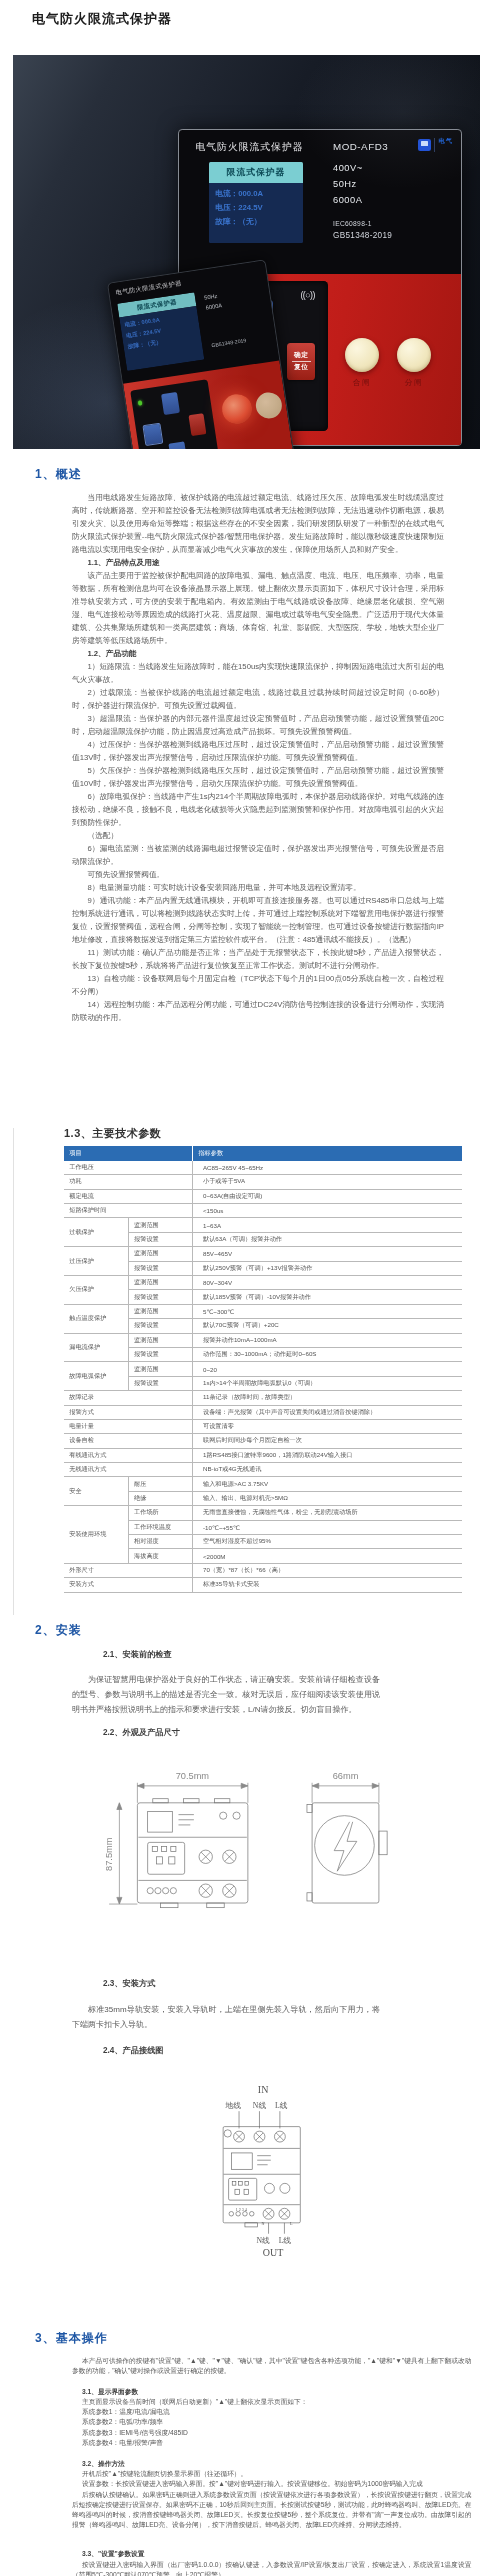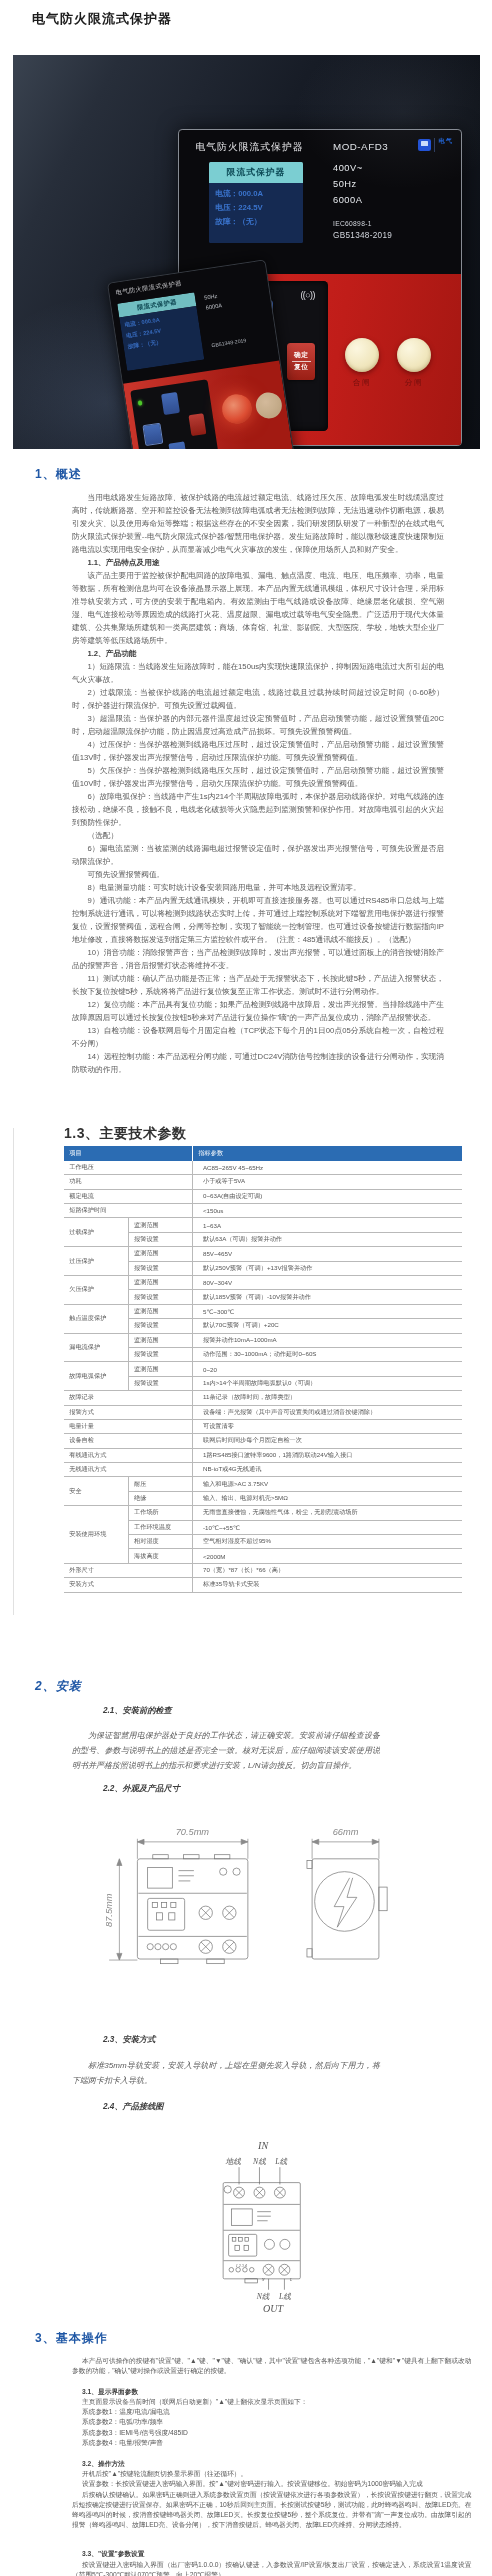--- a/index.html
+++ b/index.html
@@ -98,31 +98,31 @@
   
   .sec-h{font-size:12px;font-weight:bold;color:#1f57a5;letter-spacing:1px;margin:0 0 0 35px;line-height:17.5px;}
   .frame-line{position:absolute;left:13px;top:1128px;width:0.5px;height:487px;background:#e1e1e1;}
 
   .s1-wrap{position:absolute;left:0;top:466px;width:492px;}
   .body1{margin:7.2px 48px 0 72px;font-size:7.7px;line-height:13px;color:#5a5a5a;text-align:justify;}
   .body1 p{margin:0;text-indent:2em;}
   .sub1{font-weight:bold;color:#3e3e3e;}
 
   .s13-wrap{position:absolute;left:0;top:1128px;width:492px;}
-  .s13-h{margin-left:64px;font-size:14px;font-weight:bold;color:#333;line-height:11.3px;letter-spacing:0.5px;}
+  .s13-h{margin-left:64px;font-size:11px;font-weight:bold;color:#333;line-height:11.3px;letter-spacing:0.5px;}
   table.spec{margin:7.2px 0 0 64px;width:398px;border-collapse:collapse;font-size:6.2px;color:#555;table-layout:fixed;}
   table.spec th{background:#2b6cb3;color:#fff;font-weight:normal;text-align:left;height:14.4px;padding:0 0 0 5.2px;}
   table.spec th.th-item{width:123px;border-right:1px solid #fff;}
   table.spec td{height:13.4px;padding:0 3.1px 0 5.2px;border-bottom:0.5px solid #b9b9b9;overflow:hidden;white-space:nowrap;}
   table.spec td.grp{width:59px;border-right:0.5px solid #b9b9b9;}
   table.spec td.sub{width:64px;border-right:0.5px solid #b9b9b9;}
   table.spec td.lbl{border-right:0.5px solid #b9b9b9;}
   table.spec td.val{padding-left:9.8px;}
 
-  .s2-wrap{position:absolute;left:0;top:1678px;width:428px;font-style:italic;}
+  .s2-wrap{position:absolute;left:0;top:1622px;width:428px;}
   .s2-sub{margin:9.3px 0 0 103px;font-size:8.2px;font-weight:bold;color:#3e3e3e;line-height:12.4px;}
   .body2{margin:11px 48px 0 72px;font-size:8px;line-height:15px;color:#5a5a5a;text-align:justify;text-indent:2em;}
 
   .fig-dim{display:block;margin:15.5px 0 0 88px;}
   .fig-wire{display:block;margin:13.4px 0 0 205px;}
   .fig-dim text,.fig-wire text{fill:#8a8a8a;}
   .fig-wire text{fill:#555;font-family:"Liberation Serif","DejaVu Serif",serif;}
   .mt76{margin-top:39px;} .mt26{margin-top:13.4px;}
 
   .s3-wrap{position:absolute;left:0;top:2330px;width:492px;}
@@ -239,39 +239,37 @@
         </div>
       </div>
     </div>
   </div>
 
   <div class="s1-wrap">
     <div class="sec-h">1、概述</div>
     <div class="body1">
       <p>当用电线路发生短路故障、被保护线路的电流超过额定电流、线路过压欠压、故障电弧发生时线缆温度过高时，传统断路器、空开和监控设备无法检测到故障电弧或者无法检测到故障，无法迅速动作切断电源，极易引发火灾、以及使用寿命短等弊端；根据这些存在的不安全因素，我们研发团队研发了一种新型的在线式电气防火限流式保护装置--电气防火限流式保护器/智慧用电保护器。发生短路故障时，能以微秒级速度快速限制短路电流以实现用电安全保护，从而显著减少电气火灾事故的发生，保障使用场所人员和财产安全。</p>
       <p class="sub1">1.1、产品特点及用途</p>
-      <p>该产品主要用于监控被保护配电回路的故障电弧、漏电、触点温度、电流、电压、电压频率、功率，电量等数据，所有检测信息均可在设备液晶显示器上展现。本产品内置无线通讯模组，体积尺寸设计合理，采用标准导轨安装方式，可方便的安装于配电箱内。有效监测由于电气线路或设备故障、绝缘层老化破损、空气潮湿、电气连接松动等原因造成的线路打火花、温度超限、漏电或过载等电气安全隐患。广泛适用于现代大体量建筑、公共集聚场所建筑和一类高层建筑；商场、体育馆、礼堂、影剧院、大型医院、学校，地铁大型企业厂房等建筑等低压线路场所中。</p>
+      <p>该产品主要用于监控被保护配电回路的故障电弧、漏电、触点温度、电流、电压、电压频率、功率，电量等数据，所有检测信息均可在设备液晶显示器上展现。键上翻依次显示页面如下，体积尺寸设计合理，采用标准导轨安装方式，可方便的安装于配电箱内。有效监测由于电气线路或设备故障、绝缘层老化破损、空气潮湿、电气连接松动等原因造成的线路打火花、温度超限、漏电或过载等电气安全隐患。广泛适用于现代大体量建筑、公共集聚场所建筑和一类高层建筑；商场、体育馆、礼堂、影剧院、大型医院、学校，地铁大型企业厂房等建筑等低压线路场所中。</p>
       <p class="sub1">1.2、产品功能</p>
     </div>
     <div class="body1" style="margin-top:0">
 
     <p>1）短路限流：当线路发生短路故障时，能在150us内实现快速限流保护，抑制因短路电流过大所引起的电气火灾事故。</p>
         <p>2）过载限流：当被保护线路的电流超过额定电流，线路过载且过载持续时间超过设定时间（0-60秒）时，保护器进行限流保护。可预先设置过载阀值。</p>
         <p>3）超温限流：当保护器的内部元器件温度超过设定预警值时，产品启动预警功能，超过设置预警值20C时，启动超温限流保护功能，防止因温度过高造成产品损坏。可预先设置预警阀值。</p>
         <p>4）过压保护：当保护器检测到线路电压过压时，超过设定预警值时，产品启动预警功能，超过设置预警值13V时，保护器发出声光报警信号，启动过压限流保护功能。可预先设置预警阀值。</p>
         <p>5）欠压保护：当保护器检测到线路电压欠压时，超过设定预警值时，产品启动预警功能，超过设置预警值10V时，保护器发出声光报警信号，启动欠压限流保护功能。可预先设置预警阀值。</p>
         <p>6）故障电弧保护：当线路中产生1s内214个半周期故障电弧时，本保护器启动线路保护。对电气线路的连接松动，绝缘不良，接触不良，电线老化破损等火灾隐患起到监测预警和保护作用。对故障电弧引起的火灾起到预防性保护。</p>
         <p>（选配）</p>
         <p>6）漏电流监测：当被监测的线路漏电超过报警设定值时，保护器发出声光报警信号，可预先设置是否启动限流保护。</p>
         <p>可预先设置报警阀值。</p>
         <p>8）电量测量功能：可实时统计设备安装回路用电量，并可本地及远程设置清零。</p>
         <p>9）通讯功能：本产品内置无线通讯模块，开机即可直接连接服务器。也可以通过RS485串口总线与上端控制系统进行通讯，可以将检测到线路状态实时上传，并可通过上端控制系统对下端智意用电保护器进行报警复位，设置报警阀值，远程合闸，分闸等控制，实现了智能统一控制管理。也可通过设备按键进行数据指向IP地址修改，直接将数据发送到指定第三方监控软件或平台。（注意：485通讯线不能接反）。（选配）</p>
-        <p>10）消音功能：消除报警声音；当产品检测到故障时，发出声光报警，可以通过面板上的消音按键消除产品的报警声音，消音后报警灯状态将维持不变。</p>
         <p>11）测试功能：确认产品功能是否正常；当产品处于无报警状态下，长按此键5秒，产品进入报警状态，长按下复位按键5秒，系统将将产品进行复位恢复至正常工作状态。测试时不进行分闸动作。</p>
-        <p>12）复位功能：本产品具有复位功能；如果产品检测到线路中故障后，发出声光报警。当排除线路中产生故障原因后可以通过长按复位按钮5秒来对产品进行复位操作"嘀"的一声产品复位成功，消除产品报警状态。</p>
         <p>13）自检功能：设备联网后每个月固定自检（TCP状态下每个月的1日00点05分系统自检一次，自检过程不分闸）</p>
         <p>14）远程控制功能：本产品远程分闸功能，可通过DC24V消防信号控制连接的设备进行分闸动作，实现消防联动的作用。</p>
       </div>
   </div>
 
   <div class="frame-line"></div>
 
   <div class="s13-wrap">
     <div class="s13-h">1.3、主要技术参数</div>
     <table class="spec">

